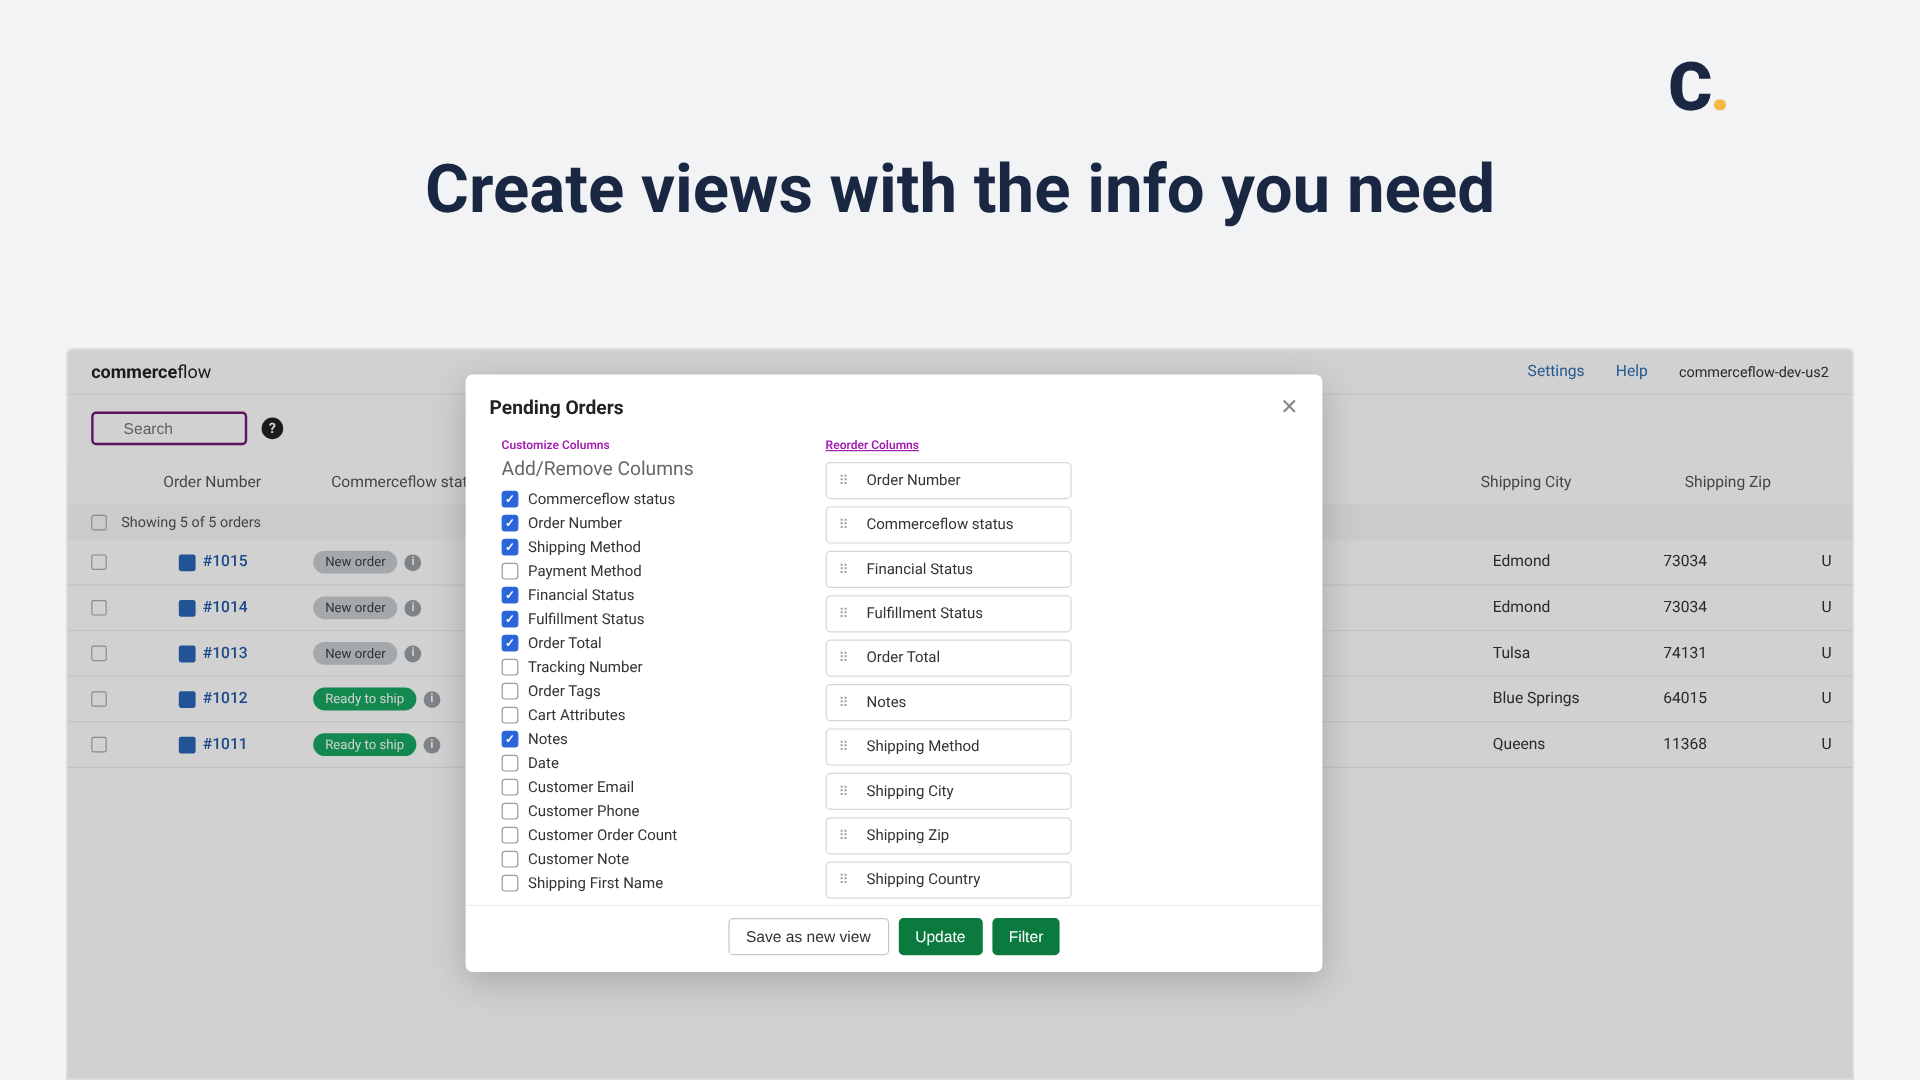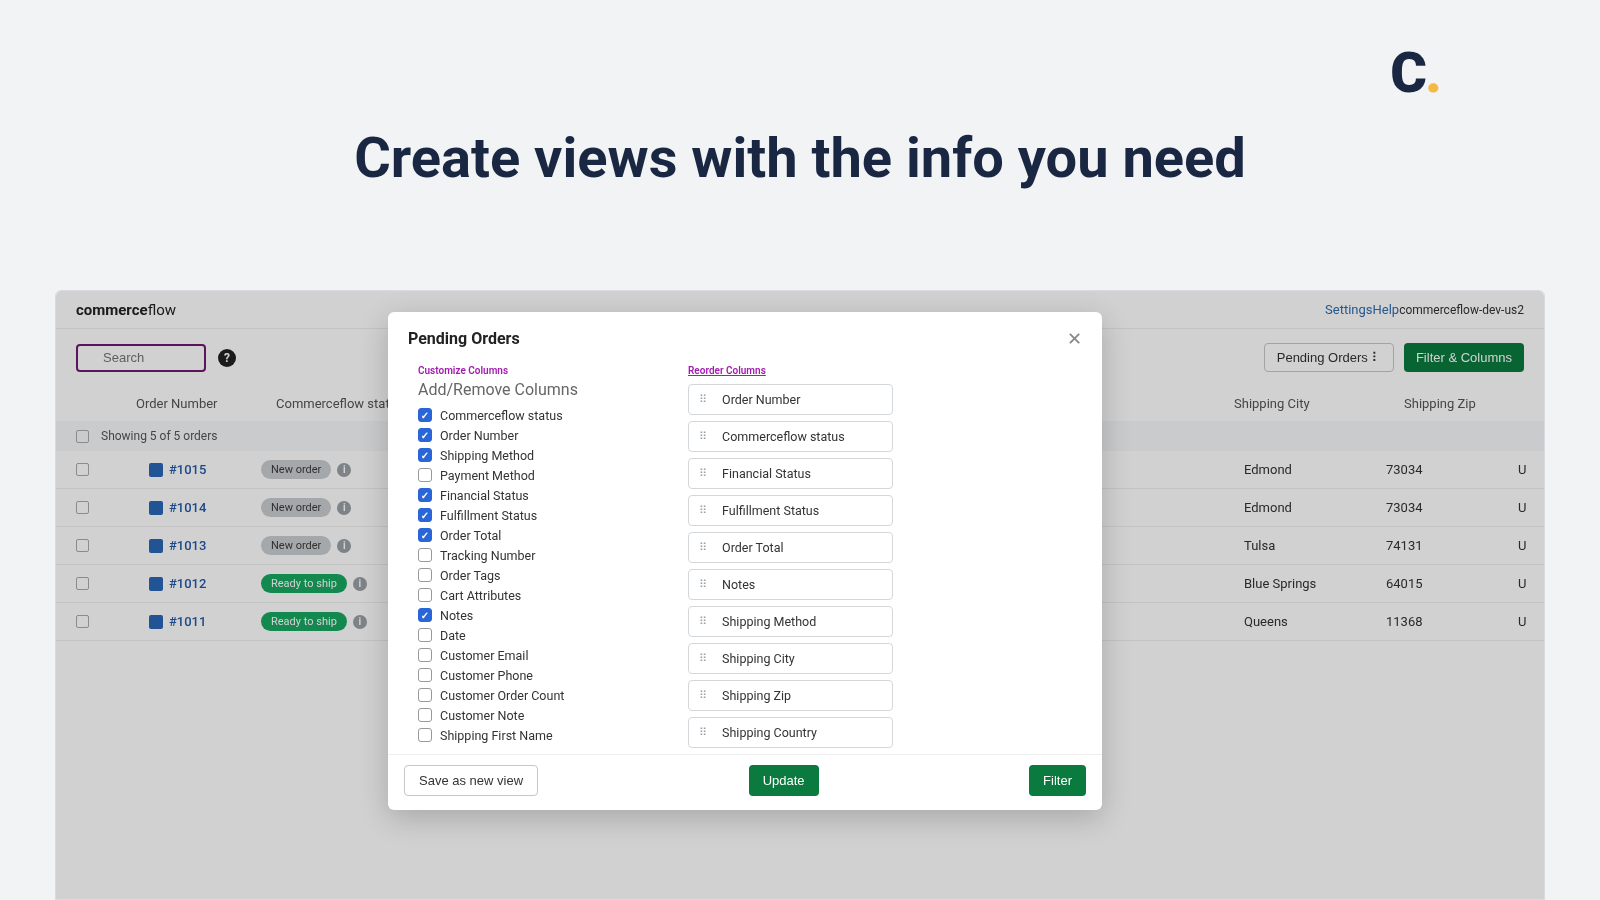--- a/index.html
+++ b/index.html
@@ -48,21 +48,21 @@
     height: 38px;
     background: #fff;
     display: flex;
     align-items: center;
     padding: 0 20px;
     font-size: 15px;
     border-bottom: 1px solid #eee;
   }
   .brand { font-weight: 700; color: #222; }
   .brand .light { font-weight: 400; }
-  .topbar-right { margin-left: auto; display: flex; align-items: center; gap: 0; font-size: 13px; }
+  .topbar-right { margin-left: auto; display: flex; align-items: center; gap: 26px; font-size: 13px; }
   .topbar-right .link { color: #2c6cb0; cursor: pointer; }
   .topbar-right .env { color: #333; font-size: 12px; }
   .toolbar {
     padding: 14px 20px;
     display: flex;
     align-items: center;
     gap: 12px;
     background: #fff;
   }
   .search-input {
@@ -222,21 +222,21 @@
   }
   .drag-handle {
     color: #9aa0a6;
     letter-spacing: 1px;
     font-size: 11px;
     line-height: 5px;
   }
   .modal-footer {
     padding: 10px 16px 14px;
     display: flex;
-    justify-content: space-between;
+    justify-content: center;
     gap: 8px;
     border-top: 1px solid #eee;
   }
   .ft-btn {
     border: 1px solid #c4c7ca;
     background: #fff;
     border-radius: 4px;
     padding: 7px 14px;
     font-size: 13px;
     color: #333;
@@ -261,24 +261,20 @@
     <div class="topbar-right">
       <span class="link">Settings</span>
       <span class="link">Help</span>
       <span class="env">commerceflow-dev-us2</span>
     </div>
   </div>
 
   <div class="toolbar">
     <input class="search-input" placeholder="Search" style="">
     <span class="help-circle">?</span>
-    <div class="toolbar-right">
-      <button class="pill-btn">Pending Orders  ⠇</button>
-      <button class="pill-btn btn-green">Filter &amp; Columns</button>
-    </div>
   </div>
 
   <div class="table-header">
     <span class="col-order">Order Number</span>
     <span class="col-status">Commerceflow status</span>
     <span class="col-city">Shipping City</span>
     <span class="col-zip">Shipping Zip</span>
   </div>
 
   <div class="showing-row">

